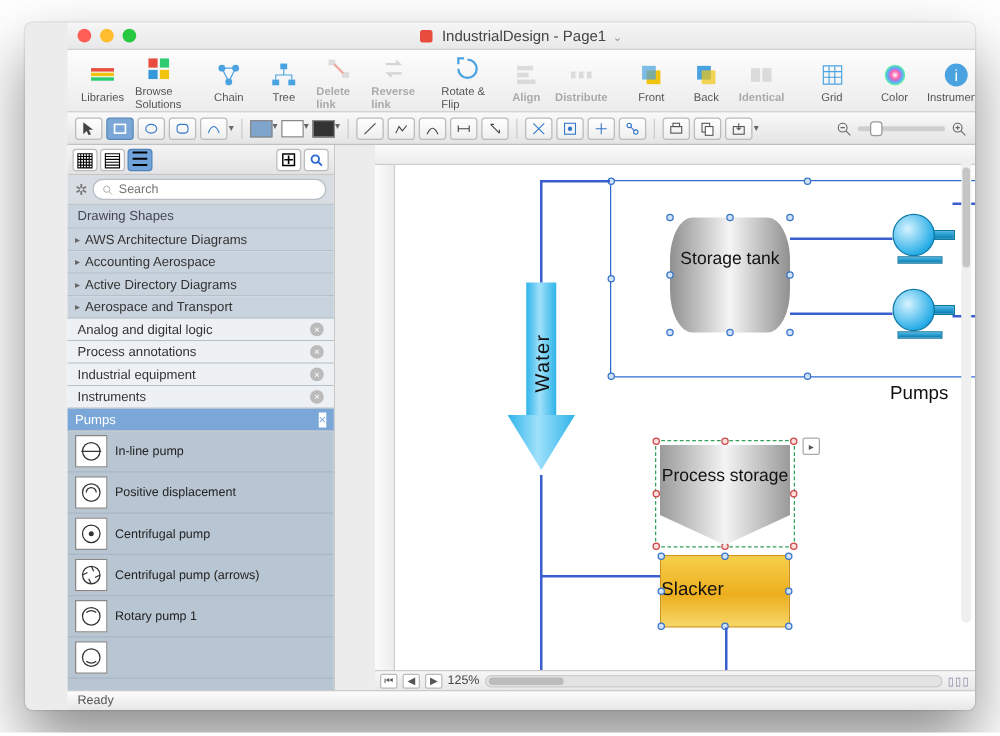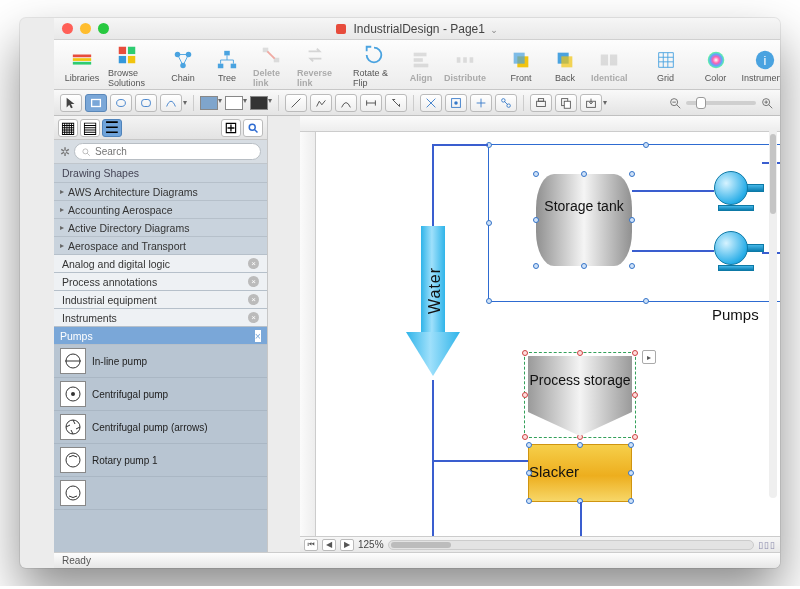--- a/index.html
+++ b/index.html
@@ -500,20 +500,29 @@
                 <circle cx="10" cy="10" r="7" fill="none" stroke="#333"></circle>
                 <line x1="2" y1="10" x2="18" y2="10" stroke="#333"></line>
               </svg>
             </div>
             <span>In-line pump</span>
           </div>
           <div class="shape-row">
             <div class="shape-ic">
               <svg viewBox="0 0 20 20">
                 <circle cx="10" cy="10" r="7" fill="none" stroke="#333"></circle>
+                <path d="M6 10 a4 4 0 0 1 8 0" fill="none" stroke="#333"></path>
+              </svg>
+            </div>
+            <span>Positive displacement</span>
+          </div>
+          <div class="shape-row">
+            <div class="shape-ic">
+              <svg viewBox="0 0 20 20">
+                <circle cx="10" cy="10" r="7" fill="none" stroke="#333"></circle>
                 <circle cx="10" cy="10" r="2" fill="#333"></circle>
               </svg>
             </div>
             <span>Centrifugal pump</span>
           </div>
           <div class="shape-row">
             <div class="shape-ic">
               <svg viewBox="0 0 20 20">
                 <circle cx="10" cy="10" r="7" fill="none" stroke="#333"></circle>
                 <path d="M10 3 l2 4 M10 17 l-2 -4 M3 10 l4 -2 M17 10 l-4 2" stroke="#333"></path>

